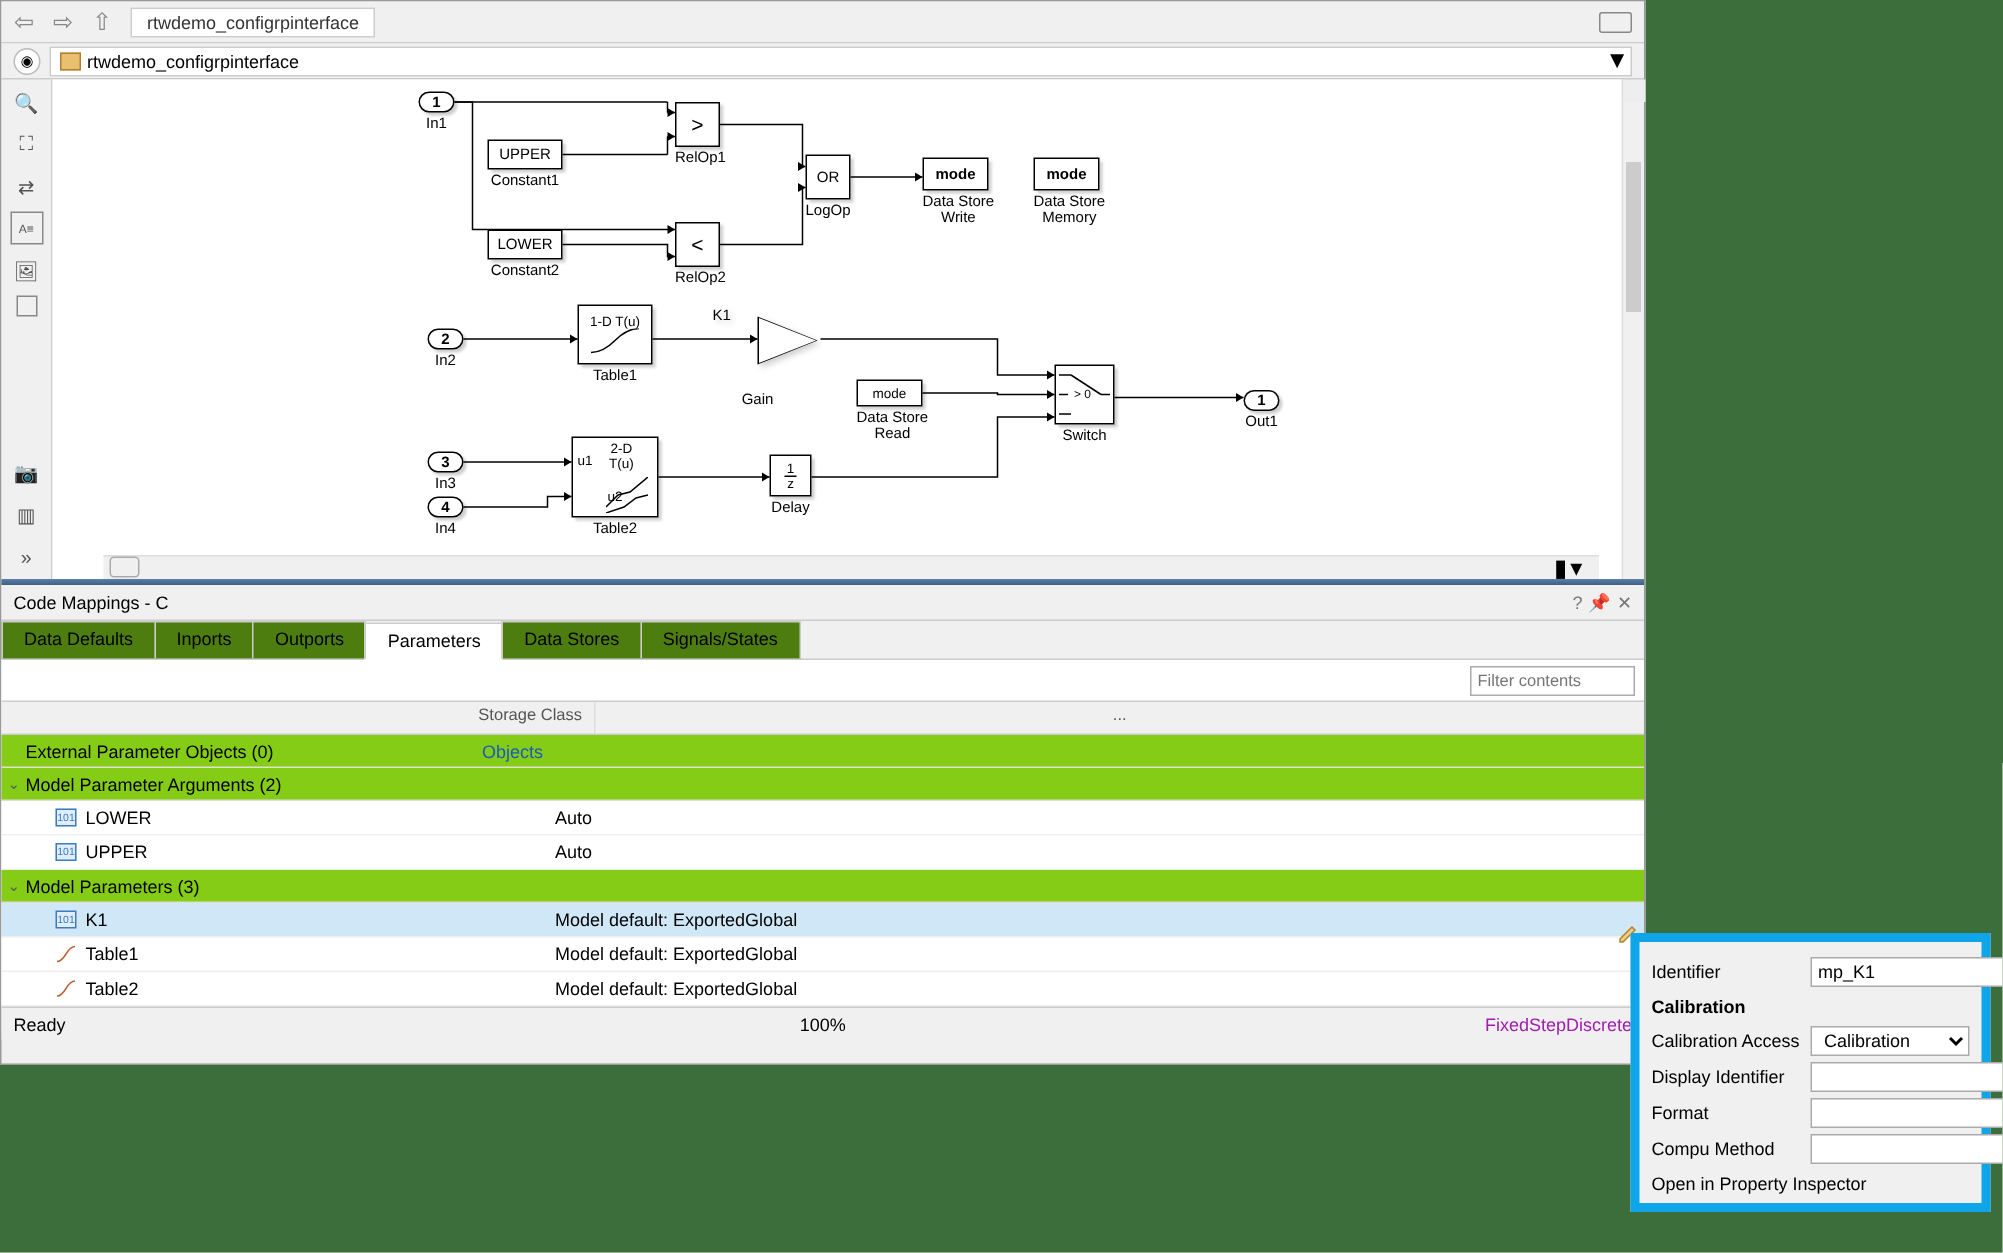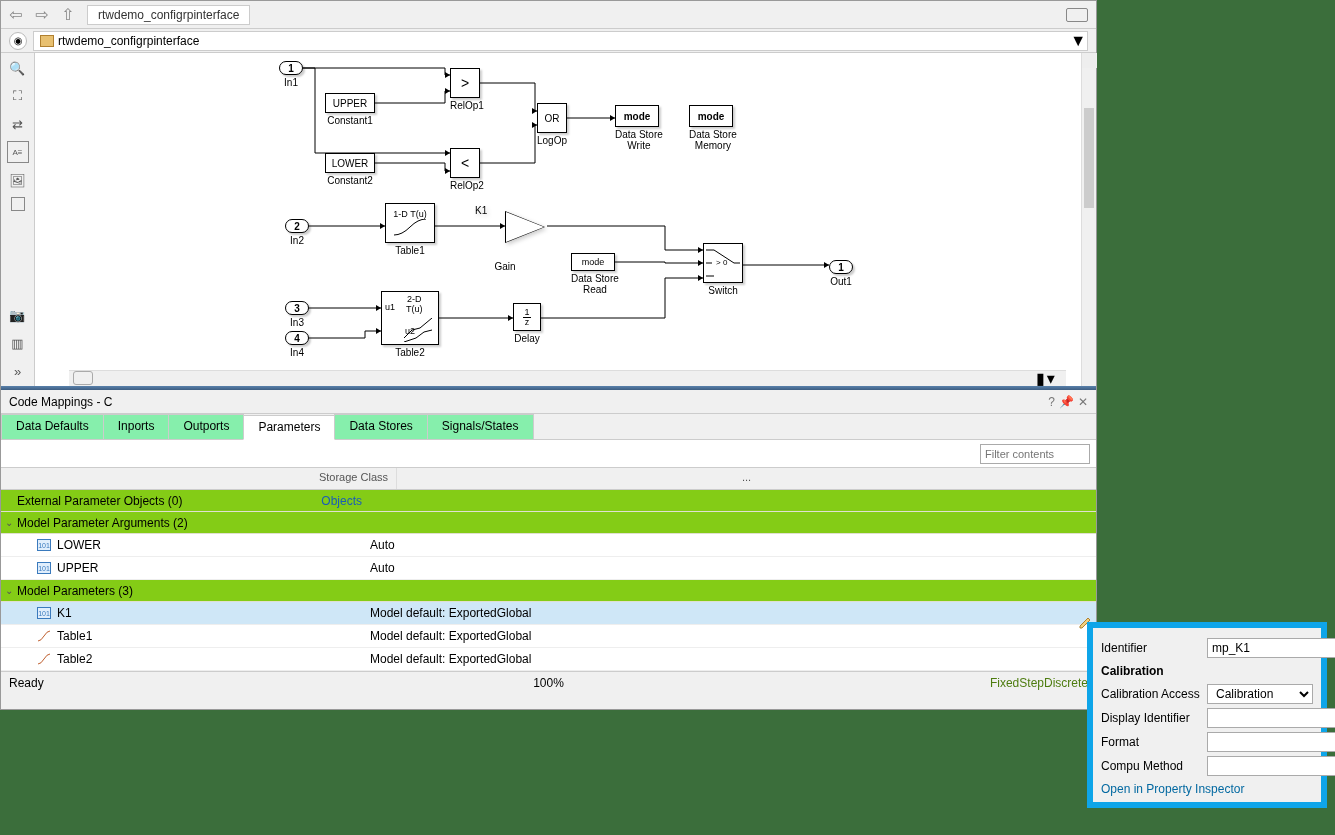--- a/index.html
+++ b/index.html
@@ -40,21 +40,21 @@
 .block-label { font-size: 10px; margin-top: 2px; white-space: nowrap; }
 
 
 .h-divider { height: 4px; background: linear-gradient(#5981ab, #3e5e82); }
 
 
 .code-mappings { background: #f0f0f0; }
 .cm-header { height: 24px; display: flex; align-items: center; padding: 0 8px; font-size: 12px; border-bottom: 1px solid #ccc; }
 .cm-header-icons { margin-left: auto; display: flex; gap: 4px; color: #777; font-size: 12px; }
 .cm-tabs { height: 26px; display: flex; border-bottom: 1px solid #ccc; background: #f0f0f0; }
-.cm-tab { padding: 4px 14px; font-size: 12px; border: 1px solid #ccc; border-bottom: none; margin-right: -1px; background: #86efac; cursor: pointer; }
+.cm-tab { padding: 4px 14px; font-size: 12px; border: 1px solid #ccc; border-bottom: none; margin-right: -1px; background: #4d7c0f; cursor: pointer; }
 .cm-tab.active { background: #fff; border-bottom: 1px solid #fff; position: relative; top: 1px; }
 .cm-filter-bar { height: 28px; background: #fff; border-bottom: 1px solid #ccc; display: flex; align-items: center; justify-content: flex-end; padding: 0 6px; }
 .cm-filter { width: 110px; height: 20px; border: 1px solid #aaa; padding: 0 4px; font-size: 11px; color: #888; }
 .cm-grid-header { height: 22px; background: #f0f0f0; border-bottom: 1px solid #ccc; display: flex; font-size: 11px; color: #555; }
 .cm-col1 { width: 365px; padding: 3px 8px; border-right: 1px solid #ddd; text-align: center; position: relative; }
 .cm-col2 { width: 396px; padding: 3px 8px; border-right: 1px solid #ddd; text-align: right; }
 .cm-col3 { flex: 1; padding: 3px 8px; text-align: center; }
 .cm-section { background: #84cc16; height: 22px; display: flex; align-items: center; padding: 0 4px; font-size: 12px; border-bottom: 1px solid #e0e0d0; }
 .cm-section .chev { width: 12px; font-size: 10px; color: #555; }
 .cm-section .link { color: #1a5cb8; margin-left: auto; margin-right: 730px; font-size: 12px; }
@@ -64,29 +64,29 @@
 .cm-row .c2 { width: 396px; padding-left: 4px; }
 .cm-row .c3 { flex: 1; position: relative; }
 .param-icon { width: 14px; height: 12px; border: 1px solid #3a7abd; background: #e0eefc; font-size: 7px; color: #3a7abd; display: flex; align-items: center; justify-content: center; }
 .table-icon { width: 14px; height: 12px; position: relative; }
 .table-icon svg { width: 14px; height: 12px; }
 .edit-icon { position: absolute; right: 4px; top: 3px; width: 14px; height: 14px; }
 
 
 .status-bar { height: 22px; background: #f0f0f0; border-top: 1px solid #ccc; display: flex; align-items: center; font-size: 12px; padding: 0 8px; }
 .status-center { position: absolute; left: 50%; transform: translateX(-50%); }
-.status-right { margin-left: auto; color: #4d7c0f; }
+.status-right { margin-left: auto; color: #a21caf; }
 
 
 .prop-panel { position: absolute; right: 8px; top: 622px; width: 240px; background: #f0f0f0; border: 6px solid #0ea5e9; padding: 6px 8px; font-size: 12px; }
 .prop-row { display: flex; align-items: center; margin: 4px 0; gap: 6px; }
 .prop-row label { width: 100px; flex-shrink: 0; }
 .prop-row input, .prop-row select { flex: 1; height: 20px; border: 1px solid #aaa; padding: 0 4px; font-size: 12px; background: #fff; }
 .prop-heading { font-weight: bold; margin: 6px 0; }
-.prop-link { color: #0369a1; margin-top: 6px; display: block; cursor: pointer; }
+.prop-link { color: #000000; margin-top: 6px; display: block; cursor: pointer; }
 
 
 .canvas-bottom { position: absolute; left: 34px; bottom: 0; right: 15px; height: 16px; background: #f0f0f0; border-top: 1px solid #ddd; display: flex; }
 .canvas-bottom .db { width: 20px; height: 14px; border: 1px solid #aaa; border-radius: 3px; margin: 0 4px; }
 .canvas-bottom .sb-h { margin-left: auto; width: 30px; display: flex; gap: 2px; align-items: center; }
 </style>
 </head>
 <body>
 
 <div class="simulink-window">

